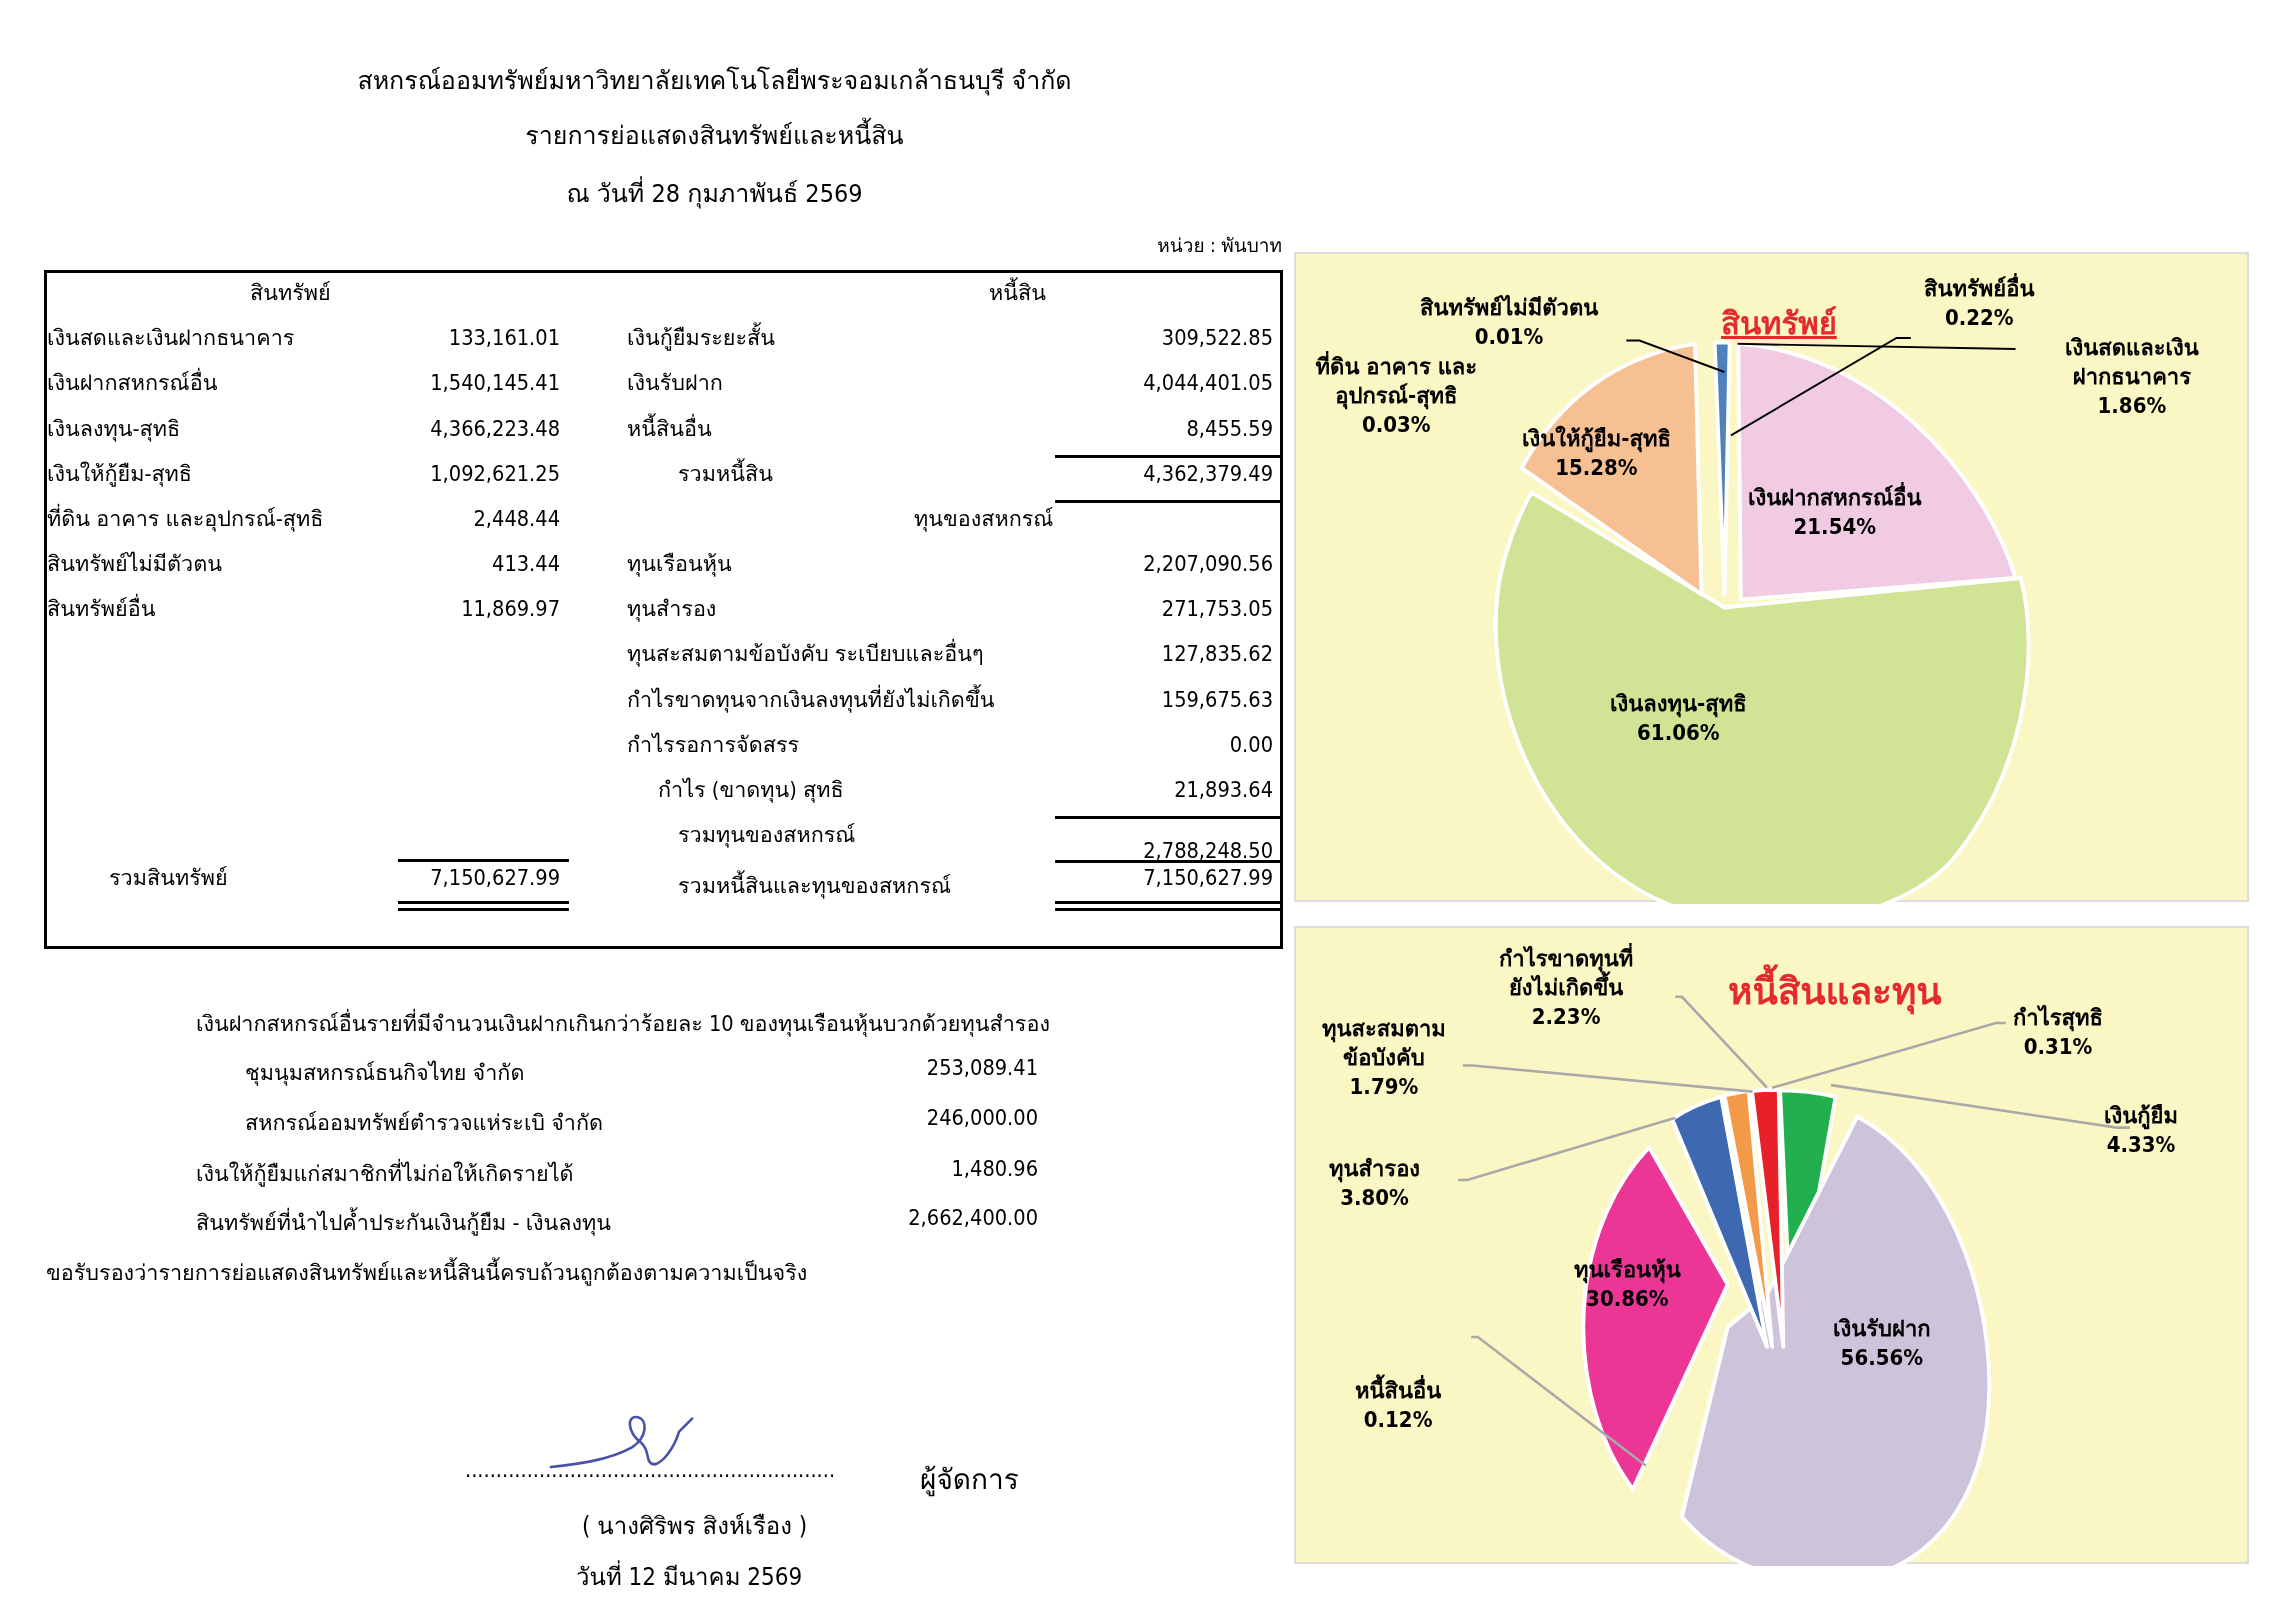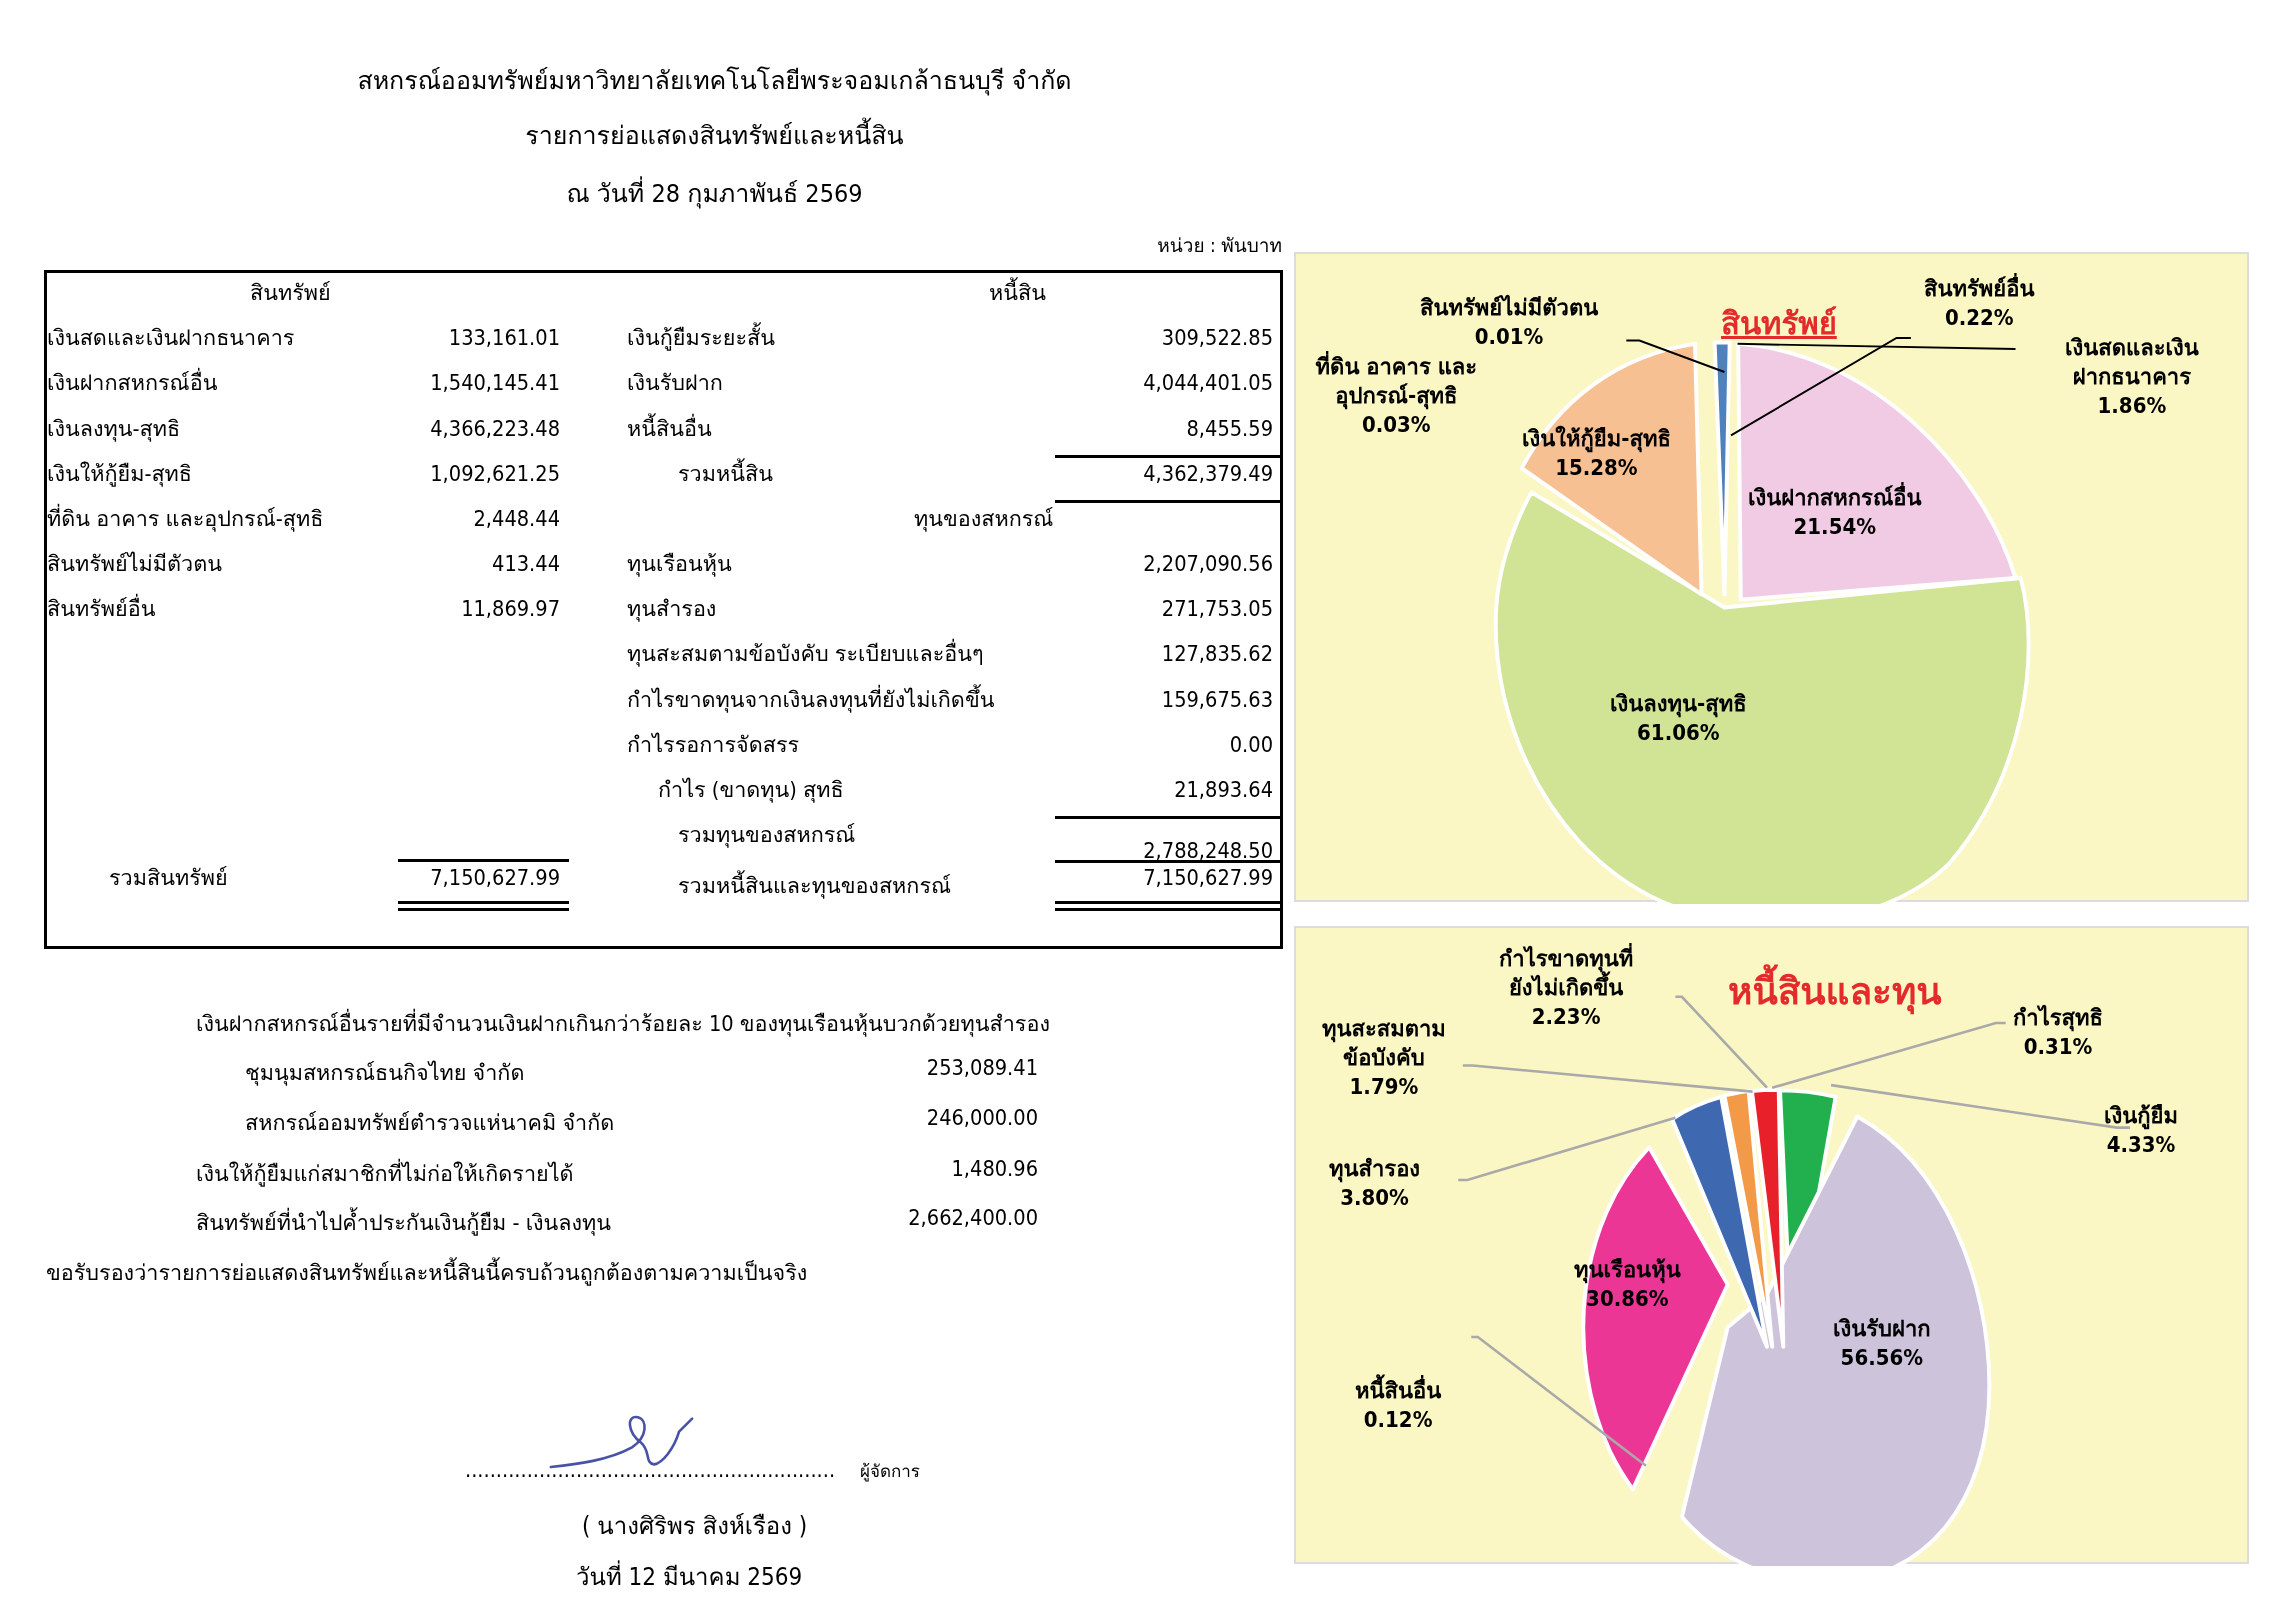--- a/index.html
+++ b/index.html
@@ -87,33 +87,33 @@
   <div class="hline" style="left:1008px;width:228px;top:587px;"></div>
   <div class="row" style="left:631px;top:592px;margin-top:8px;">รวมหนี้สินและทุนของสหกรณ์</div>
   <div class="row num" style="left:982px;width:244px;top:592px;">7,150,627.99</div>
   <div class="hline" style="left:1008px;width:228px;top:628px;"></div>
   <div class="hline" style="left:1008px;width:228px;top:635px;"></div>
 </div>
 
 <div class="note" style="left:196px;top:1006px;">เงินฝากสหกรณ์อื่นรายที่มีจำนวนเงินฝากเกินกว่าร้อยละ 10 ของทุนเรือนหุ้นบวกด้วยทุนสำรอง</div>
 <div class="note" style="left:245px;top:1055px;">ชุมนุมสหกรณ์ธนกิจไทย จำกัด</div>
 <div class="note num" style="left:785px;width:253px;top:1055px;">253,089.41</div>
-<div class="note" style="left:245px;top:1105px;">สหกรณ์ออมทรัพย์ตำรวจแห่นาคมิ จำกัด</div>
+<div class="note" style="left:245px;top:1105px;">สหกรณ์ออมทรัพย์ตำรวจแห่ระเบิ จำกัด</div>
 <div class="note num" style="left:785px;width:253px;top:1105px;">246,000.00</div>
 <div class="note" style="left:196px;top:1156px;">เงินให้กู้ยืมแก่สมาชิกที่ไม่ก่อให้เกิดรายได้</div>
 <div class="note num" style="left:785px;width:253px;top:1156px;">1,480.96</div>
 <div class="note" style="left:196px;top:1205px;">สินทรัพย์ที่นำไปค้ำประกันเงินกู้ยืม - เงินลงทุน</div>
 <div class="note num" style="left:785px;width:253px;top:1205px;">2,662,400.00</div>
 <div class="note" style="left:46px;top:1255px;">ขอรับรองว่ารายการย่อแสดงสินทรัพย์และหนี้สินนี้ครบถ้วนถูกต้องตามความเป็นจริง</div>
 
 <svg width="2295" height="1623" style="pointer-events:none;" viewBox="0 0 3508 2480">
   <path d="M842 2242 C880 2238 930 2232 966 2212 C990 2196 990 2170 975 2166 C958 2162 958 2188 980 2205 C995 2218 985 2236 1000 2238 C1012 2236 1030 2215 1038 2188 L1058 2168" fill="none" stroke="#4a52a8" stroke-width="4" stroke-linecap="round"></path>
 </svg>
 <div class="note" style="left:465px;top:1457px;letter-spacing:0px;">............................................................</div>
-<div class="note" style="left:860px;top:1457px;font-size:17px;">ผู้จัดการ</div>
+<div class="note" style="left:920px;top:1457px;font-size:28px;">ผู้จัดการ</div>
 <div class="note" style="left:582px;top:1506px;font-size:24px;">( นางศิริพร  สิงห์เรือง )</div>
 <div class="note" style="left:576px;top:1557px;font-size:24px;">วันที่ 12 มีนาคม 2569</div>
 
 <div class="panel" style="top:252px;height:650px;">
   <svg width="955" height="650" viewBox="0 0 1460 993">
 
     <g stroke="#ffffff" stroke-width="6" stroke-linejoin="round">
 
       <path d="M640 135 L663 135 L655 520 Z" fill="#4f81bd"></path>
 

